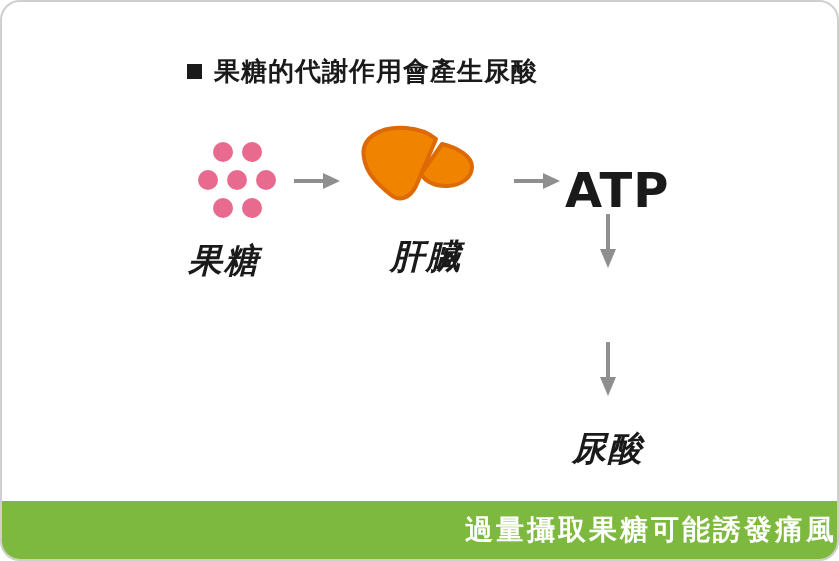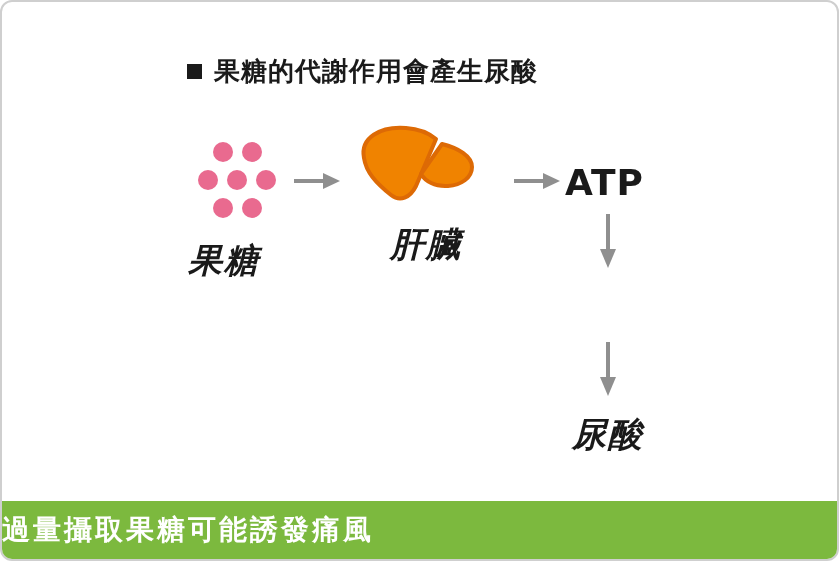--- a/index.html
+++ b/index.html
@@ -15,21 +15,21 @@
     width:839px;height:561px;
     background:#ffffff;
     font-family:"DejaVu Sans","Liberation Sans",sans-serif;
     color:var(--ink);
   }
   .card{
     position:relative;
     width:839px;height:561px;
     background:#ffffff;
     border:2px solid #cfcfcf;
-    border-radius:12px;
+    border-radius:20px;
     overflow:hidden;
     padding-left:35px;
   }
   .title-row{
     position:absolute;left:185px;top:52px;
     display:flex;align-items:center;gap:12px;
   }
   .title-bullet{
     width:15px;height:15px;background:#1a1a1a;flex:0 0 auto;
   }
@@ -42,29 +42,29 @@
   .dot{
     position:absolute;width:20px;height:20px;border-radius:50%;
     background:var(--pink);
   }
   .node-label{
     position:absolute;
     font-size:34px;font-weight:700;color:#1a1a1a;letter-spacing:2px;font-style:italic;
   }
   .chem-label{
     position:absolute;
-    font-size:36px;font-weight:600;color:#1a1a1a;letter-spacing:1px;
+    font-size:48px;font-weight:600;color:#1a1a1a;letter-spacing:1px;
   }
   .arrow-right,.arrow-down{position:absolute;color:var(--arrow);}
   .liver-wrap{position:absolute;left:354px;top:116px;width:122px;height:104px;}
   .liver-fill{fill:var(--orange);stroke:var(--orange-dark);stroke-width:4;stroke-linejoin:round;}
   .banner{
     position:absolute;left:0;right:0;bottom:0;height:58px;
     background:var(--green);
-    display:flex;align-items:center;justify-content:flex-start;font-family:Liberation Serif, serif;
+    display:flex;align-items:center;justify-content:flex-end;font-family:Liberation Serif, serif;
   }
   .banner-text{
     color:#ffffff;font-size:28px;font-weight:700;letter-spacing:3px;
   }
 </style>
 </head>
 <body>
 
 <div class="card">
 
@@ -90,39 +90,39 @@
     <polygon points="29,1 46,9 29,17" fill="currentColor"></polygon>
   </svg>
 
   <div class="liver-wrap">
     <svg width="122" height="104" viewBox="0 0 122 104">
       <path class="liver-fill" d="M8 40 C4 20 24 8 50 10 C64 11 74 16 80 21 L60 68 C54 80 44 84 35 77 C20 65 10 54 8 40 Z"></path>
       <path class="liver-fill" d="M86 26 C102 30 116 38 116 49 C116 60 105 67 92 68 C79 69 69 63 65 56 L86 26 Z"></path>
     </svg>
   </div>
 
-  <div class="node-label" style="left:388px;top:220px;">肝臟</div>
+  <div class="node-label" style="left:388px;top:232px;">肝臟</div>
 
   <svg class="arrow-right" style="left:512px;top:170px;" width="46" height="18" viewBox="0 0 46 18">
     <line x1="0" y1="9" x2="31" y2="9" stroke="currentColor" stroke-width="4"></line>
     <polygon points="29,1 46,9 29,17" fill="currentColor"></polygon>
   </svg>
 
   <div class="chem-label" style="left:563px;top:160px;">ATP</div>
 
   <svg class="arrow-down" style="left:597px;top:212px;" width="18" height="54" viewBox="0 0 18 54">
     <line x1="9" y1="0" x2="9" y2="37" stroke="currentColor" stroke-width="4"></line>
     <polygon points="1,35 9,54 17,35" fill="currentColor"></polygon>
   </svg>
 
 
   <svg class="arrow-down" style="left:597px;top:340px;" width="18" height="54" viewBox="0 0 18 54">
     <line x1="9" y1="0" x2="9" y2="37" stroke="currentColor" stroke-width="4"></line>
     <polygon points="1,35 9,54 17,35" fill="currentColor"></polygon>
   </svg>
 
-  <div class="node-label" style="left:570px;top:410px;">尿酸</div>
+  <div class="node-label" style="left:570px;top:424px;">尿酸</div>
 
   <div class="banner">
     <span class="banner-text">過量攝取果糖可能誘發痛風</span>
   </div>
 
 </div>
 
 </body></html>

